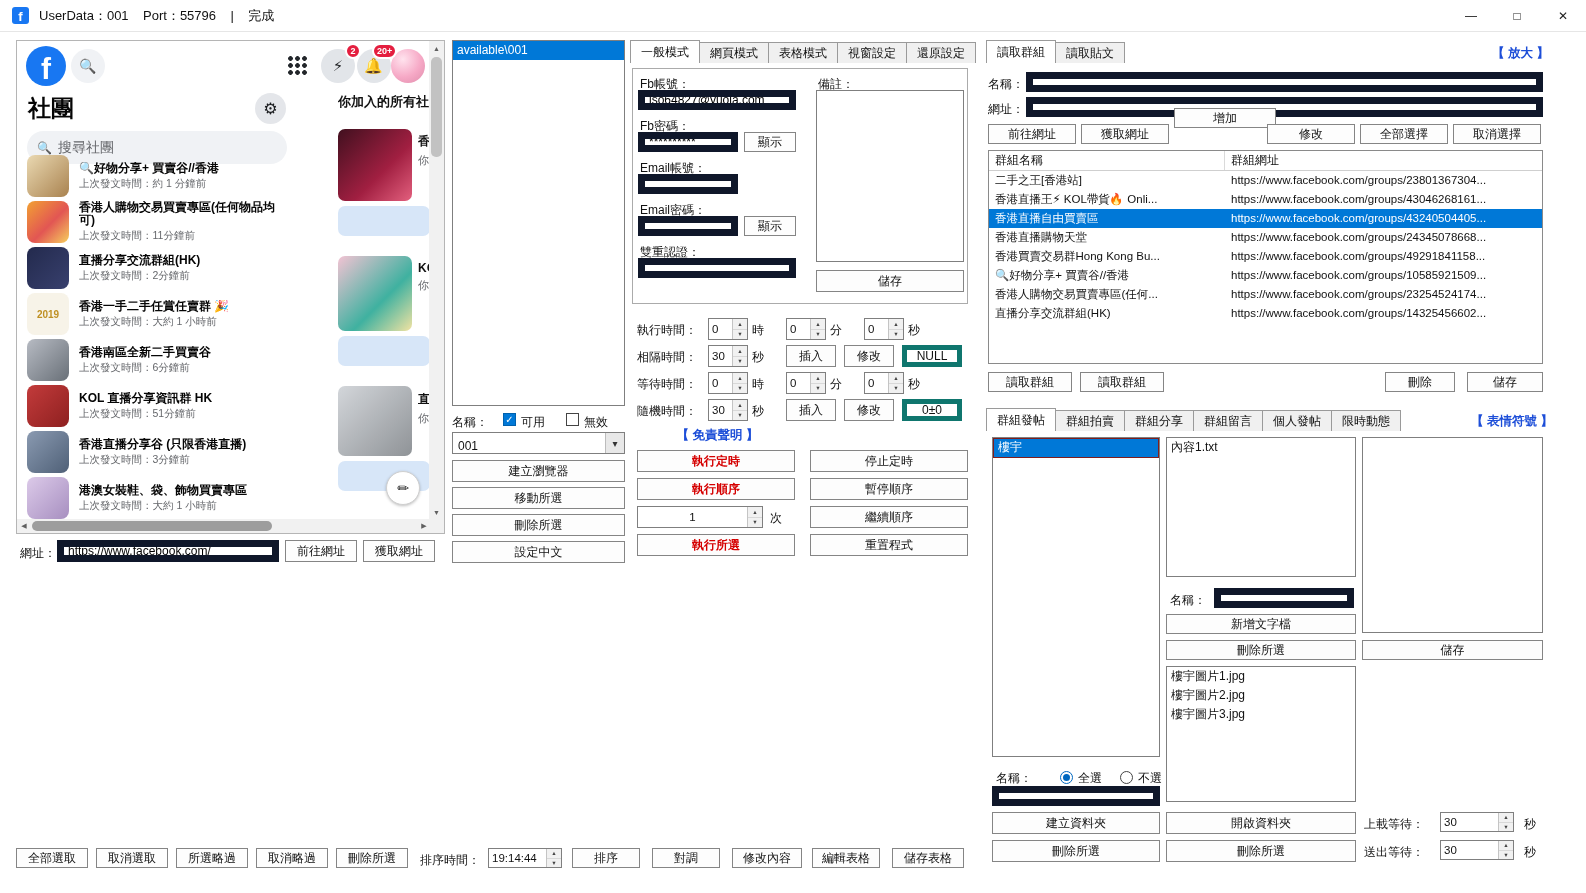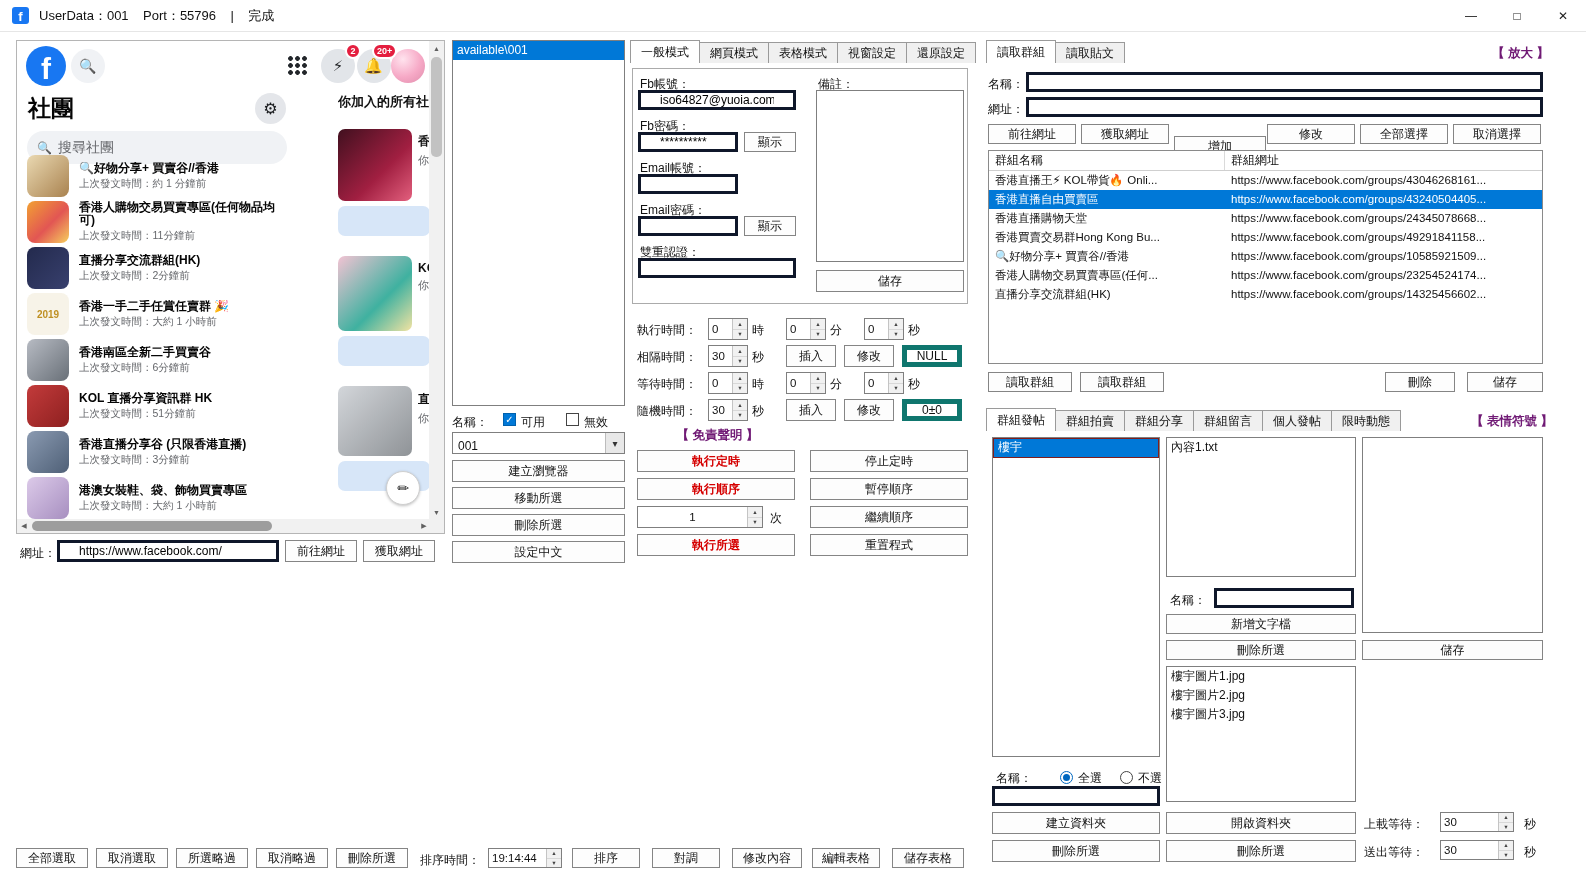--- a/index.html
+++ b/index.html
@@ -49,21 +49,21 @@
 .fb-vscroll{position:absolute;right:0;top:0;width:15px;height:479px;background:#f1f1f1;z-index:5;cursor:pointer}
 .fb-vscroll .sarrow{position:absolute;left:0;width:15px;height:15px;font-size:7px;color:#606060;display:flex;align-items:center;justify-content:center}
 .vthumb{position:absolute;left:2px;top:16px;width:11px;height:100px;background:#c2c2c2;border-radius:5px}
 .fb-hscroll{position:absolute;left:0;bottom:0;width:414px;height:14px;background:#f1f1f1;z-index:5;cursor:pointer}
 .fb-hscroll .sarrow{position:absolute;top:0;width:14px;height:14px;font-size:7px;color:#606060;display:flex;align-items:center;justify-content:center}
 .hthumb{position:absolute;left:15px;top:2px;width:240px;height:10px;background:#9d9d9d;border-radius:5px}
 .corner{position:absolute;right:0;bottom:0;width:15px;height:14px;background:#f1f1f1;z-index:6}
 .label{position:absolute;white-space:nowrap;font-size:12px}
 .btn{position:absolute;display:flex;align-items:center;justify-content:center;background:#fdfdfd;border:1px solid #858585;font-size:12px;cursor:pointer;white-space:nowrap}
 .btn.red{color:#d50000;font-weight:bold}
-.input{position:absolute;border:3px solid #0f172a;background:#fff;font-size:12px;padding:0 19px;font-family:inherit;outline:none}
+.input{position:absolute;border:7px solid #0f172a;background:#fff;font-size:12px;padding:0 4px;font-family:inherit;outline:none}
 .listbox{position:absolute;border:1px solid #7f7f7f;background:#fff;overflow:hidden}
 .litem{height:19px;line-height:19px;padding-left:4px;font-size:12px;white-space:nowrap;cursor:pointer}
 .litem.sel{background:#0078d7;color:#fff}
 .litem.hl{height:20px;border:1px solid #7f1d1d;line-height:16px}
 .cb{position:absolute;width:13px;height:13px;border:1px solid #444;background:#fff;cursor:pointer;font-size:10px;line-height:11px;text-align:center}
 .cb.on{background:#0078d7;border-color:#0061ad;color:#fff}
 .radio{position:absolute;width:13px;height:13px;border:1px solid #444;border-radius:50%;background:#fff;cursor:pointer}
 .radio.on{border-color:#0067c0}
 .radio.on::after{content:"";position:absolute;inset:2px;border-radius:50%;background:#0067c0}
 .combo{position:absolute;border:1px solid #7f7f7f;background:#fff;display:flex;align-items:flex-end;cursor:pointer}
@@ -71,21 +71,21 @@
 .combo .ca{width:19px;align-self:stretch;background:#e8e8e8;border-left:1px solid #bcbcbc;display:flex;align-items:center;justify-content:center;font-size:10px;color:#333}
 .spin{position:absolute;border:1px solid #7f7f7f;background:#fff;display:flex}
 .spin .sv{flex:1;font-size:11.5px;display:flex;align-items:center;padding-left:3px;overflow:hidden;white-space:nowrap}
 .spin .sv.center{justify-content:center;padding-left:0}
 .spin .sarr{width:15px;flex:none;display:flex;flex-direction:column;border-left:1px solid #c4c4c4;cursor:pointer}
 .spin .sarr i{flex:1;font-style:normal;font-size:5.5px;display:flex;align-items:center;justify-content:center;background:#f1f1f1;color:#444}
 .spin .sarr i:first-child{border-bottom:1px solid #d8d8d8}
 .tabbar{position:absolute;display:flex;align-items:flex-end;height:23px}
 .tab{height:21px;display:flex;align-items:center;padding:0 10px;border:1px solid #9a9a9a;border-bottom:none;background:#f0f0f0;margin-right:-1px;font-size:12px;cursor:pointer}
 .tab.active{height:23px;background:#fff;z-index:2}
-.link{position:absolute;color:#701a75;font-weight:bold;font-size:12.5px;white-space:nowrap;cursor:pointer}
+.link{position:absolute;color:#1d4ed8;font-weight:bold;font-size:12.5px;white-space:nowrap;cursor:pointer}
 .groupbox{position:absolute;border:1px solid #ababab}
 .textarea{position:absolute;border:1px solid #7f7f7f;background:#fff;resize:none;font-family:inherit;outline:none}
 .valbox{position:absolute;border:5px solid #0f766e;background:#fff;display:flex;align-items:center;justify-content:center;font-size:12px}
 .ttable{position:absolute;left:16px;top:570px;width:954px;height:268px;border:1px solid #8a8a8a;background:#fff;overflow:hidden}
 .thead{display:flex;height:21px;border-bottom:1px solid #cfcfcf}
 .th{flex:none;font-size:12px;line-height:20px;padding-left:5px;border-right:1px solid #e2e2e2;overflow:hidden;white-space:nowrap;cursor:pointer}
 .gtable{position:absolute;left:988px;top:150px;width:555px;height:214px;border:1px solid #8a8a8a;background:#fff;overflow:hidden}
 .ghead{display:flex;height:20px;border-bottom:1px solid #cfcfcf}
 .gh{font-size:12px;line-height:19px;padding-left:6px;overflow:hidden;white-space:nowrap}
 .gh1{width:236px;border-right:1px solid #dadada;flex:none}
@@ -386,30 +386,34 @@
     <div class="tab active">讀取群組</div>
     <div class="tab">讀取貼文</div>
   </div>
   <div class="link" style="left:1492px;top:45px">【 放大 】</div>
   <div class="label" style="left:988px;top:76px">名稱：</div>
   <input class="input" style="left: 1026px; top: 72px; width: 517px; height: 20px;">
   <div class="label" style="left:988px;top:101px">網址：</div>
   <input class="input" style="left: 1026px; top: 97px; width: 517px; height: 20px;">
   <div class="btn" style="left:988px;top:124px;width:88px;height:20px">前往網址</div>
   <div class="btn" style="left:1081px;top:124px;width:88px;height:20px">獲取網址</div>
-  <div class="btn" style="left:1174px;top:136px;width:92px;height:20px">增加</div>
+  <div class="btn" style="left:1174px;top:108px;width:102px;height:20px">增加</div>
   <div class="btn" style="left:1267px;top:124px;width:88px;height:20px">修改</div>
   <div class="btn" style="left:1360px;top:124px;width:88px;height:20px">全部選擇</div>
   <div class="btn" style="left:1453px;top:124px;width:88px;height:20px">取消選擇</div>
 
   <div class="gtable">
     <div class="ghead">
       <div class="gh gh1">群組名稱</div>
       <div class="gh gh2">群組網址</div>
     </div>
+    <div class="grow">
+        <div class="gc gc1">二手之王[香港站]</div>
+        <div class="gc gc2">https://www.facebook.com/groups/23801367304...</div>
+      </div>
     <div class="grow">
         <div class="gc gc1">香港直播王⚡ KOL帶貨🔥 Onli...</div>
         <div class="gc gc2">https://www.facebook.com/groups/43046268161...</div>
       </div>
     <div class="grow sel">
         <div class="gc gc1">香港直播自由買賣區</div>
         <div class="gc gc2">https://www.facebook.com/groups/43240504405...</div>
       </div>
     <div class="grow">
         <div class="gc gc1">香港直播購物天堂</div>

